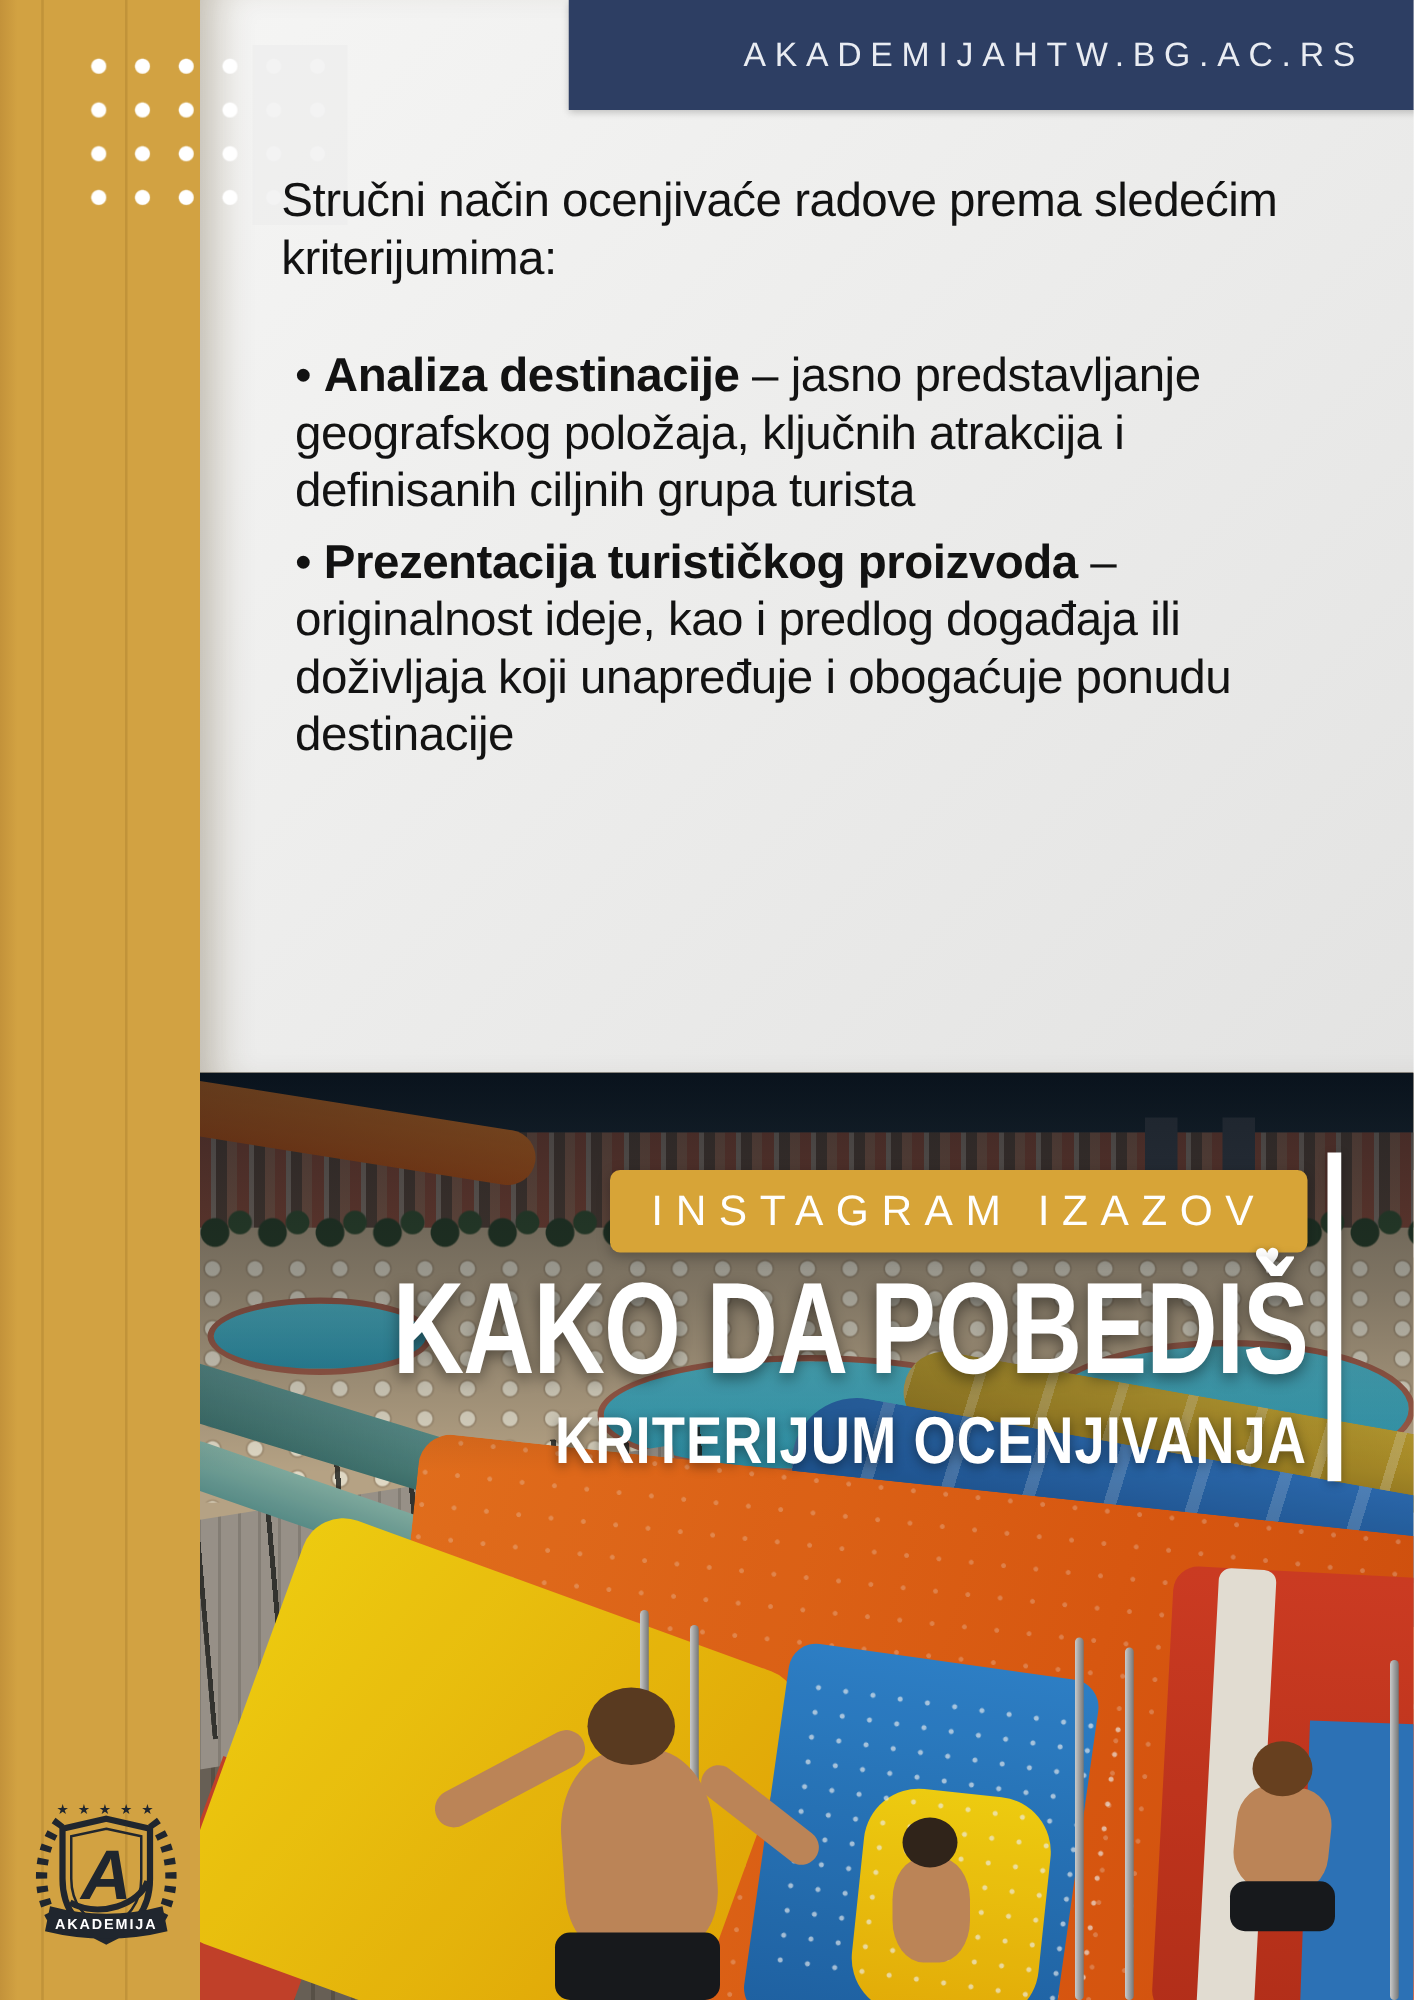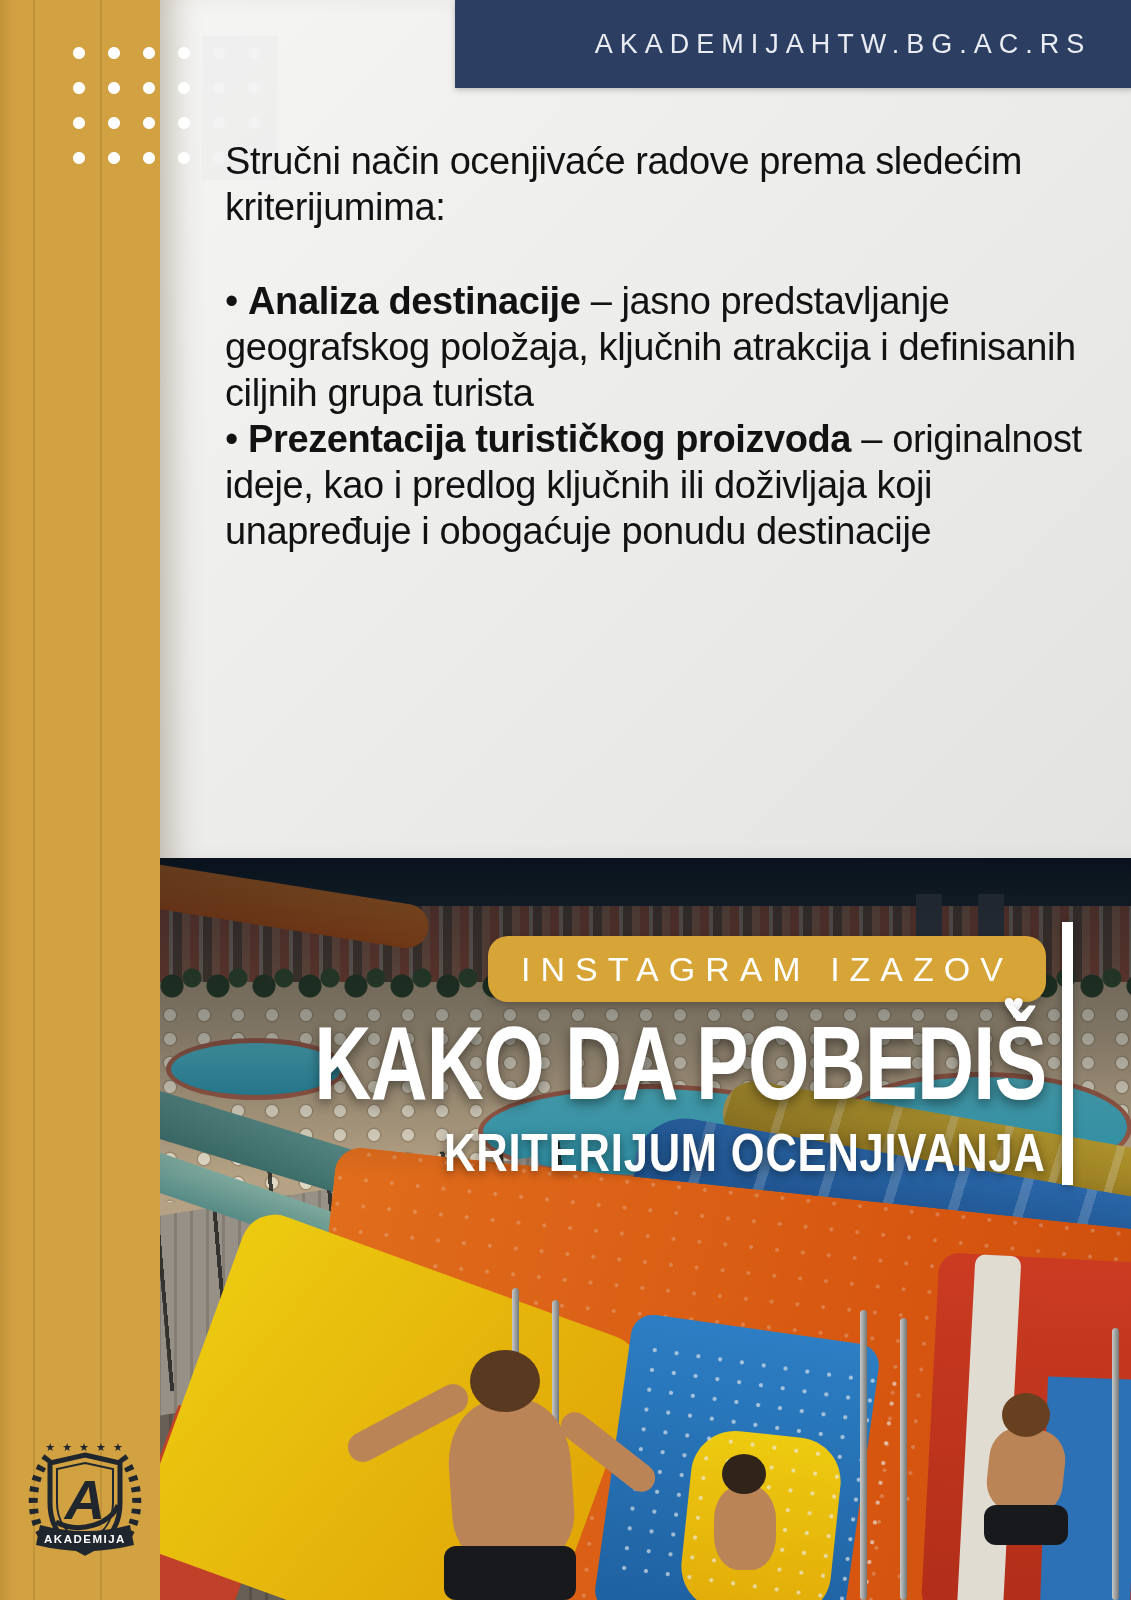--- a/index.html
+++ b/index.html
@@ -27,21 +27,21 @@
   
   .dots{left:62px;top:36px;width:216px;height:144px;
     background-image:radial-gradient(circle at 17px 17px,#ffffff 5.5px,transparent 6.5px);
     background-size:35px 35px;}
   .dots-fade{left:202px;top:36px;width:76px;height:144px;background:rgba(236,236,236,.62);}
 
   
   .text-block{left:225px;top:138px;width:860px;color:#121212;
     font-size:38px;line-height:46px;letter-spacing:-.4px;}
   .intro{margin:0 0 48px 0;}
-  .bullet{margin:0;}
+  .bullet{margin:11px;}
   .bullet b{font-weight:700;}
 
   
   .photo{left:160px;top:858px;width:971px;height:742px;overflow:hidden;background:#c3ad8c;}
   .photo .abs{position:absolute;}
   .ph-sky{left:0;top:0;width:100%;height:78px;background:linear-gradient(180deg,#0d1822,#23323c);}
   .ph-town{left:0;top:48px;width:100%;height:76px;background-color:#6b5244;
     background-image:repeating-linear-gradient(90deg,rgba(158,74,52,.75) 0 9px,rgba(222,214,200,.35) 9px 13px,rgba(84,62,48,.6) 13px 22px,rgba(190,120,90,.5) 22px 30px);}
   .ph-tower{top:36px;width:26px;height:50px;background:#3d434b;}
   .tw1{left:756px;} .tw2{left:818px;}
@@ -114,21 +114,21 @@
   .kb-torso{left:18px;top:32px;width:62px;height:84px;border-radius:40%;}
   .kid-c{left:812px;top:535px;width:110px;height:155px;}
   .kc-hair{left:30px;top:0;width:48px;height:44px;background:#6e431f;}
   .kc-torso{left:16px;top:36px;width:76px;height:84px;border-radius:36%;transform:rotate(6deg);}
   .kc-trunks{left:12px;top:112px;width:84px;height:40px;}
   .ph-dim{left:0;top:0;width:100%;height:320px;
     background:linear-gradient(180deg,rgba(7,15,25,.58) 0%,rgba(7,15,25,.30) 55%,rgba(7,15,25,0) 100%);}
   .ph-tone{left:0;top:0;width:100%;height:100%;background:rgba(25,32,40,.08);}
 
   
-  .tagline-banner{left:488px;top:936px;width:558px;height:66px;background:#d7a437;border-radius:20px;
+  .tagline-banner{left:488px;top:936px;width:558px;height:66px;background:#d7a437;border-radius:8px;
     display:flex;align-items:center;justify-content:center;box-shadow:0 3px 10px rgba(0,0,0,.25);}
   .tagline-text{color:#fff;font-size:34px;letter-spacing:10px;white-space:nowrap;}
   .poster-title{right:85px;top:1014px;color:#fff;font-weight:700;font-size:104px;line-height:.95;
     white-space:nowrap;transform:scaleX(.76);transform-origin:100% 0;letter-spacing:-1px;
     text-shadow:0 4px 14px rgba(0,0,0,.45);}
   .poster-subtitle{right:85px;top:1126px;color:#fff;font-weight:700;font-size:53px;line-height:1;
     white-space:nowrap;transform:scaleX(.82);transform-origin:100% 0;letter-spacing:1px;
     text-shadow:0 3px 10px rgba(0,0,0,.45);}
   .heart{left:1003px;top:988px;color:#fff;font-size:36px;line-height:1;
     text-shadow:0 2px 6px rgba(0,0,0,.35);}
@@ -160,21 +160,21 @@
     <p class="intro">Stručni način ocenjivaće radove prema sledećim kriterijumima:</p>
     <div class="bullets">
       <div class="bullet">
         <span>•</span>
         <b>Analiza destinacije</b>
         <span>– jasno predstavljanje geografskog položaja, ključnih atrakcija i definisanih ciljnih grupa turista</span>
       </div>
       <div class="bullet">
         <span>•</span>
         <b>Prezentacija turističkog proizvoda</b>
-        <span>– originalnost ideje, kao i predlog ključnih ili doživljaja koji unapređuje i obogaćuje ponudu destinacije</span>
+        <span>– originalnost ideje, kao i predlog događaja ili doživljaja koji unapređuje i obogaćuje ponudu destinacije</span>
       </div>
     </div>
   </div>
 
   <div class="abs photo">
     <div class="abs ph-sky"></div>
     <div class="abs ph-town"></div>
     <div class="abs ph-tower tw1"></div>
     <div class="abs ph-tower tw2"></div>
     <div class="abs ph-trees"></div>

